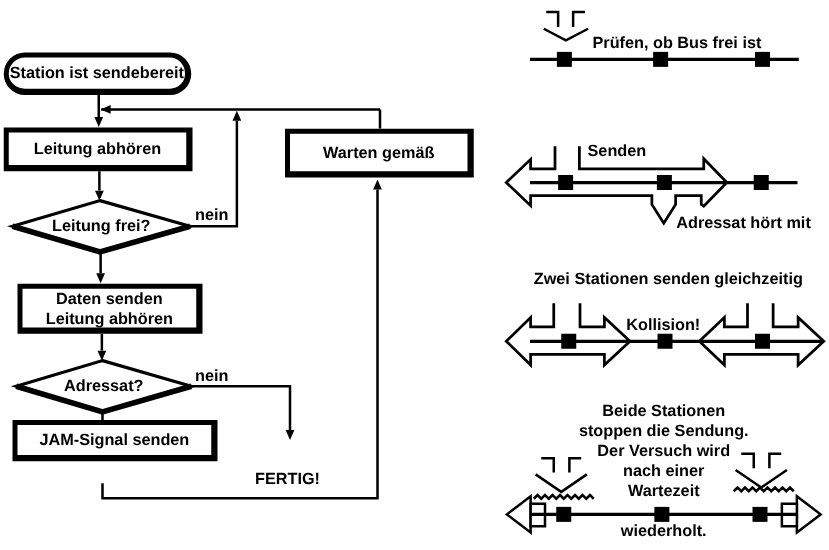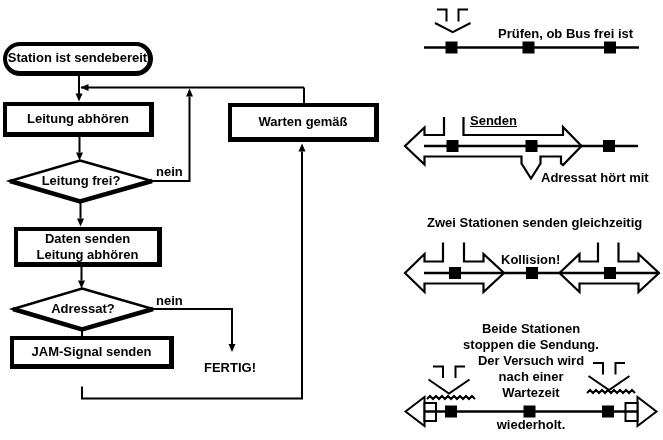--- a/index.html
+++ b/index.html
@@ -130,24 +130,24 @@
   </div>
 
   <div class="fbox" style="left:10px;top:336px;width:164px;height:33px;">
     <span>JAM-Signal senden</span>
   </div>
 
   <div class="t tc" style="left:10px;top:174px;width:142px;">Leitung frei?</div>
   <div class="t" style="left:156px;top:165px;">nein</div>
   <div class="t tc" style="left:13px;top:302px;width:140px;">Adressat?</div>
   <div class="t" style="left:156px;top:293.5px;">nein</div>
-  <div class="t" style="left:204px;top:361px;">FERTIG!</div>
+  <div class="t" style="left:204px;top:376px;">FERTIG!</div>
 
-  <div class="t" style="left:498px;top:27px;">Prüfen, ob Bus frei ist</div>
-  <div class="t" style="left:470px;top:114px;text-decoration:underline;">Senden</div>
+  <div class="t" style="left:474px;top:27px;">Prüfen, ob Bus frei ist</div>
+  <div class="t" style="left:470px;top:114px;">Senden</div>
   <div class="t" style="left:541px;top:170.5px;">Adressat hört mit</div>
   <div class="t" style="left:427px;top:215.5px;">Zwei Stationen senden gleichzeitig</div>
   <div class="t" style="left:501px;top:252.5px;">Kollision!</div>
 
   <div class="t tc blk" style="left:421px;top:321px;width:220px;">
     <div>Beide Stationen</div>
     <div>stoppen die Sendung.</div>
     <div>Der Versuch wird</div>
     <div>nach einer</div>
     <div>Wartezeit</div>

